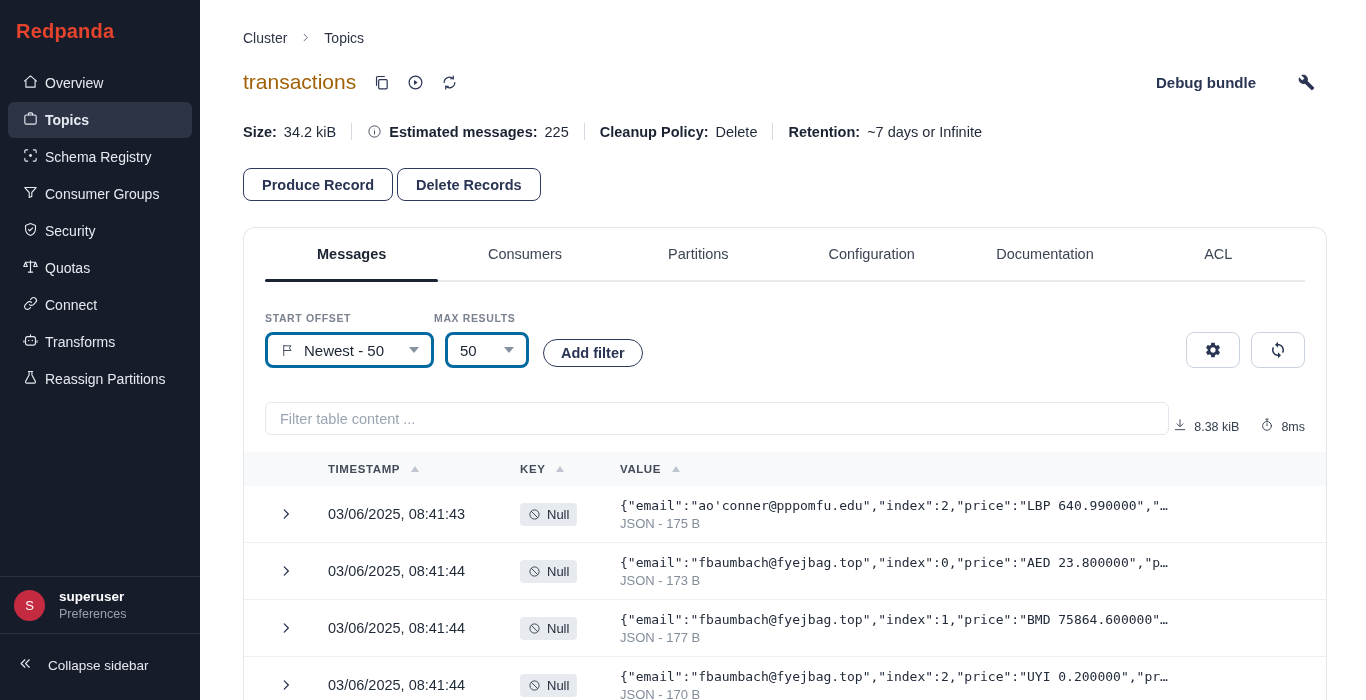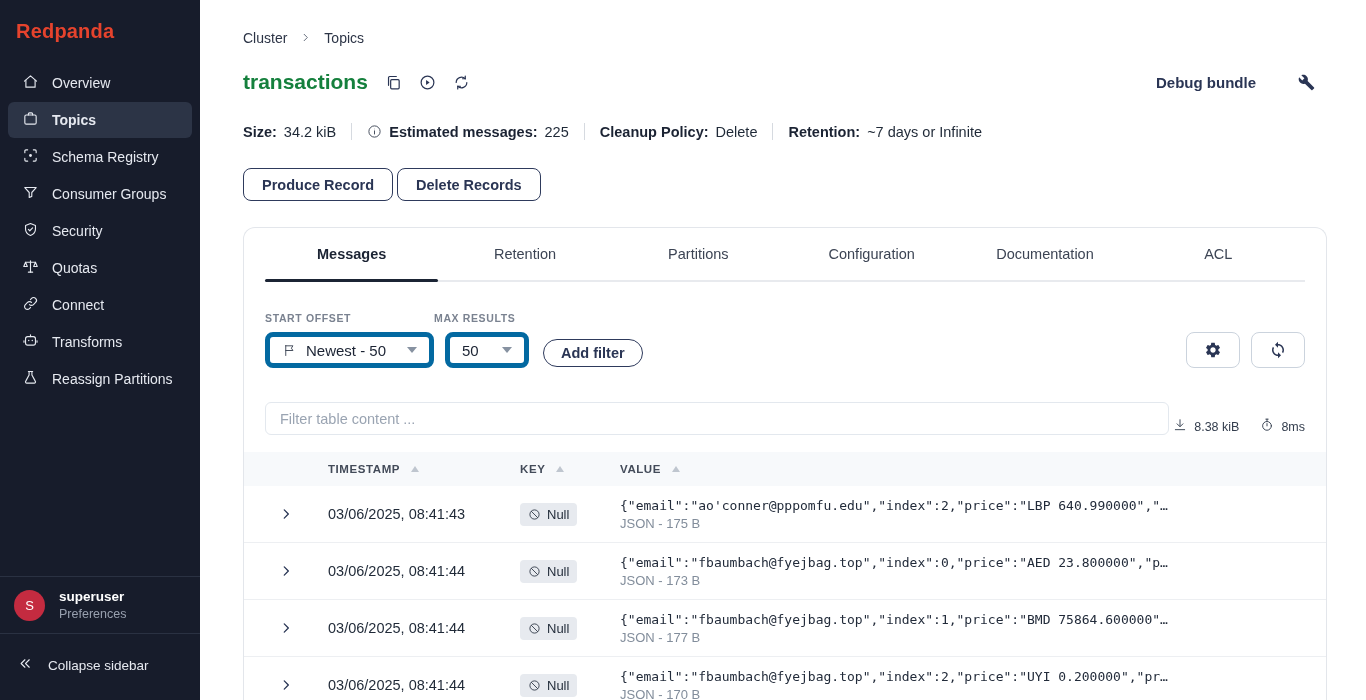--- a/index.html
+++ b/index.html
@@ -5,21 +5,21 @@
   * { margin:0; padding:0; box-sizing:border-box; }
   html,body { width:1366px; height:700px; overflow:hidden; background:#fff;
     font-family:"Liberation Sans", sans-serif; color:#1f2937; }
 
   
   .sidebar { position:fixed; left:0; top:0; width:200px; height:700px;
     background:#171c2b; display:flex; flex-direction:column; }
   .logo { padding:20px 16px 18px; font-size:20px; font-weight:800;
     color:#e6432d; letter-spacing:.2px; }
   .nav { flex:1; padding:4px 8px 0; }
-  .nav-item { display:flex; align-items:center; gap:13px; height:36px;
+  .nav-item { display:flex; align-items:center; gap:6px; height:36px;
     padding:0 0 0 14px; border-radius:6px; color:#e6e9f0; font-size:14px;
     cursor:pointer; margin-bottom:1px; }
   .nav-item.active { background:#2c3446; font-weight:700; }
   .nav-item svg { width:17px; height:17px; stroke:#e6e9f0; fill:none;
     stroke-width:1.6; stroke-linecap:round; stroke-linejoin:round; flex:0 0 auto; }
   .user-block { border-top:1px solid #2a3142; display:flex; align-items:center;
     gap:14px; padding:12px 14px; }
   .avatar { width:31px; height:31px; border-radius:50%; background:#c42b40;
     color:#fff; font-size:13px; display:flex; align-items:center; justify-content:center; }
   .user-name { font-size:13.5px; font-weight:700; color:#fff; }
@@ -30,21 +30,21 @@
     stroke-width:1.8; stroke-linecap:round; stroke-linejoin:round; }
 
   
   .main { margin-left:200px; padding:30px 39px 0 43px; }
   .breadcrumb { display:flex; gap:13px; font-size:14px; color:#2c3446; }
   .crumb { cursor:pointer; }
   .breadcrumb svg { width:11px; height:11px; stroke:#5a6372; fill:none;
     stroke-width:2; stroke-linecap:round; stroke-linejoin:round; }
 
   .title-row { display:flex; align-items:center; margin-top:24px; }
-  .page-title { font-size:21px; font-weight:700; color:#15803d; }
+  .page-title { font-size:21px; font-weight:400; color:#a16207; }
   .title-icon { margin-left:17px; cursor:pointer; display:flex; }
   .title-icon svg { width:17px; height:17px; stroke:#2a3554; fill:none;
     stroke-width:1.7; stroke-linecap:round; stroke-linejoin:round; }
   .debug-bundle { margin-left:auto; font-size:15px; font-weight:700; color:#2a3554; cursor:pointer; }
   .wrench-btn { margin-left:42px; margin-right:12px; cursor:pointer; display:flex; }
   .wrench-btn svg { width:17px; height:17px; fill:#2a3554; }
 
   .stats-row { display:flex; align-items:center; margin-top:29px; font-size:14.5px; }
   .stat { display:flex; align-items:center; gap:7px; }
   .stat-label { font-weight:700; color:#1b2333; }
@@ -64,21 +64,21 @@
   .tabs { display:flex; height:54px; margin:0 21px; border-bottom:2px solid #e8eaee;text-align:center; }
   .tab { flex:1; display:flex; align-items:center; justify-content:center;
     font-size:14.5px; color:#3c4454; cursor:pointer; position:relative; }
   .tab.active { font-weight:700; color:#1b2333; }
   .tab.active::after { content:""; position:absolute; left:0; right:0; bottom:-2px;
     height:3px; background:#1b2434; border-radius:2px; }
 
   .controls { display:flex; align-items:flex-end; padding:30px 21px 0; }
   .ctl-label { font-size:10.5px; font-weight:700; color:#7a8290; letter-spacing:.06em;
     margin-bottom:8px; }
-  .select-box { height:36px; border:5px solid #0369a1; border-radius:8px; background:#fff;
+  .select-box { height:36px; border:3px solid #0369a1; border-radius:8px; background:#fff;
     display:flex; align-items:center; padding:0 12px; gap:9px; font-size:15px;
     color:#1b2333; cursor:pointer; }
   .select-box svg.flag { width:15px; height:15px; stroke:#3c4454; fill:none;
     stroke-width:1.5; stroke-linecap:round; stroke-linejoin:round; }
   .caret { width:0; height:0; border-left:5px solid transparent; border-right:5px solid transparent;
     border-top:6px solid #8792a1; margin-left:auto; }
   .w-offset { width:169px; }
   .w-max { width:84px; margin-left:11px; }
   .add-filter-btn { margin-left:14px; height:28px; padding:0 17px; background:#fff;
     border:1px solid #2e3a5c; border-radius:14px; font-family:inherit; font-size:14.5px;
@@ -286,21 +286,21 @@
   </div>
 
   <div class="actions-row">
     <button class="action-btn">Produce Record</button>
     <button class="action-btn">Delete Records</button>
   </div>
 
   <div class="card">
     <div class="tabs">
       <div class="tab active">Messages</div>
-      <div class="tab">Retention</div>
+      <div class="tab">Consumers</div>
       <div class="tab">Partitions</div>
       <div class="tab">Configuration</div>
       <div class="tab">Documentation</div>
       <div class="tab">ACL</div>
     </div>
 
     <div class="controls">
       <div>
         <div class="ctl-label">START OFFSET</div>
         <div class="select-box w-offset">

